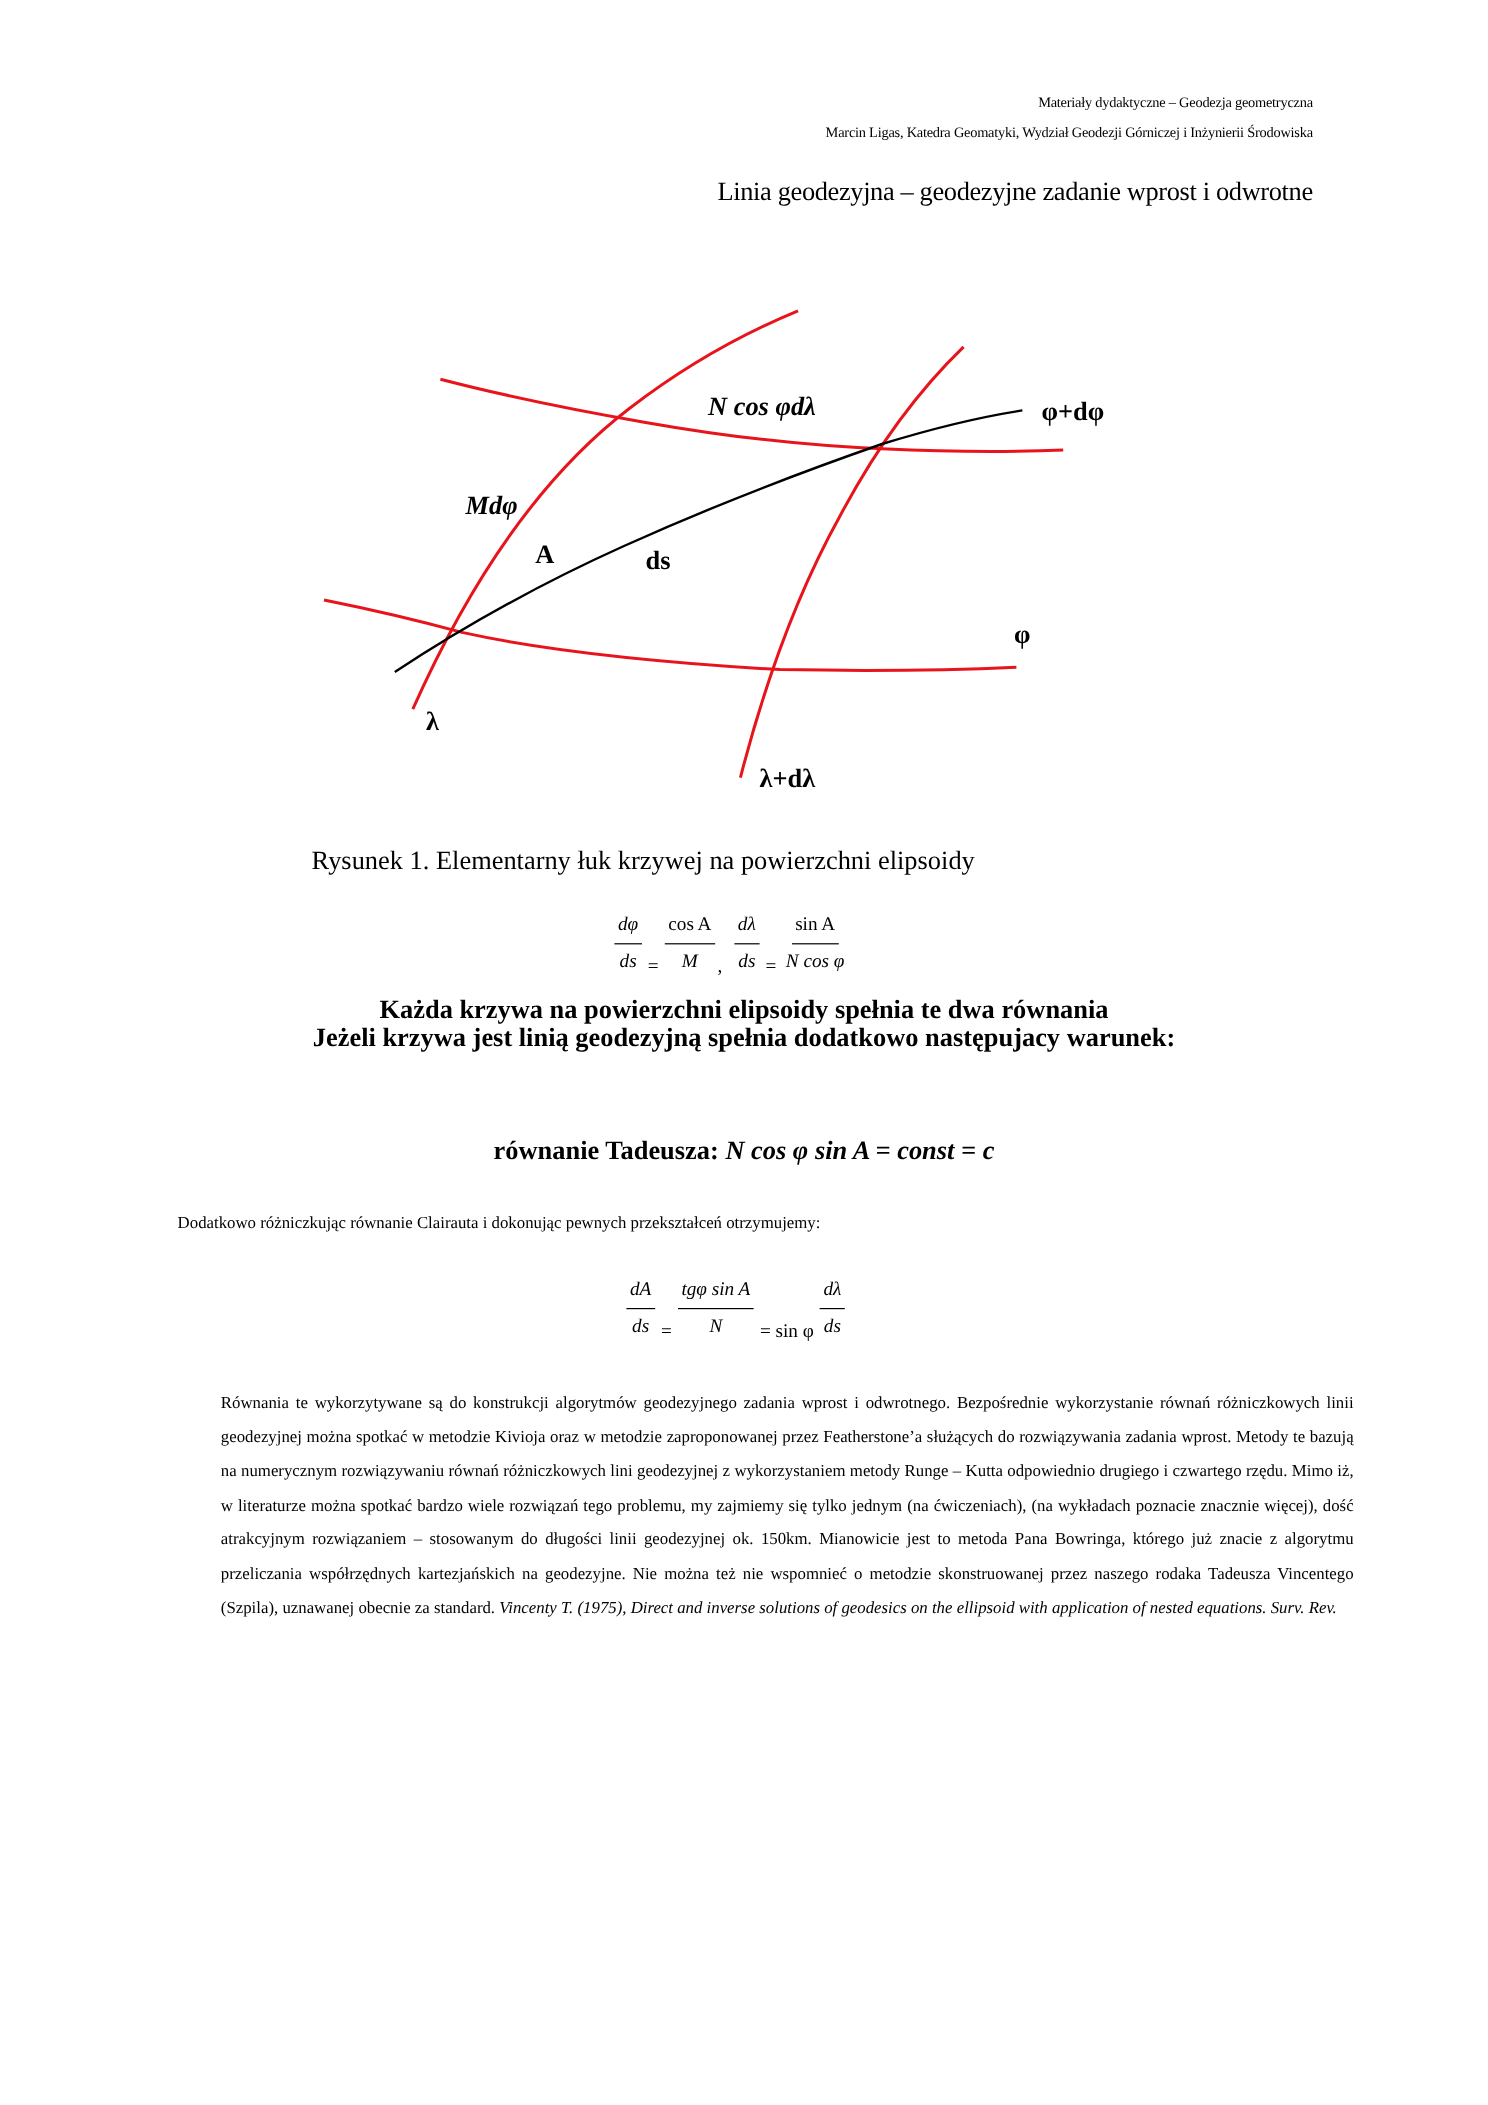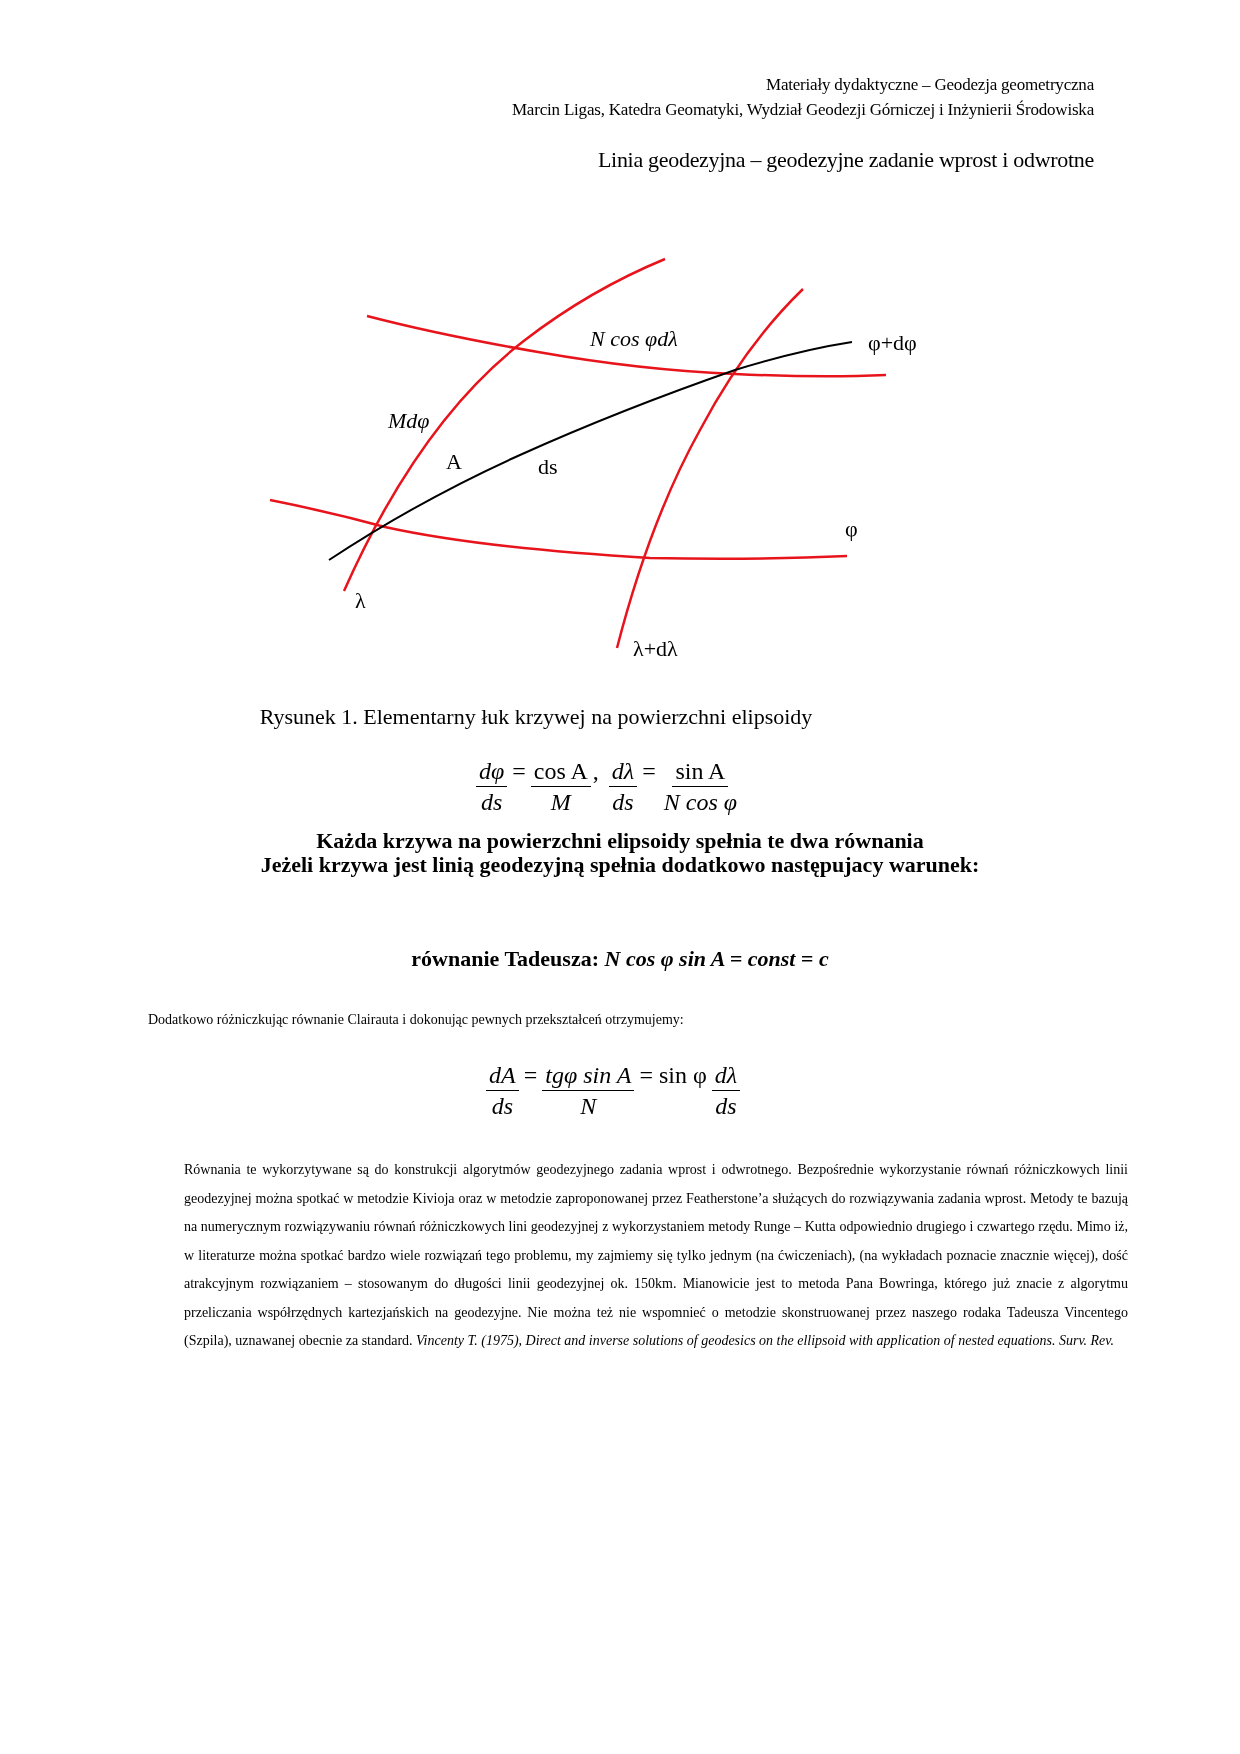--- a/index.html
+++ b/index.html
@@ -1,27 +1,27 @@
 <!DOCTYPE html>
 <html><head>
 <meta charset="utf-8">
 <style>
   html, body { margin:0; padding:0; background:#ffffff; }
   body { width:1240px; height:1754px; position:relative; overflow:hidden;
          font-family:"Liberation Serif", "DejaVu Serif", serif; color:#000; }
-  .hdr { position:absolute; right:146px; text-align:right; font-size:17px; line-height:22px; letter-spacing:-0.2px; }
+  .hdr { position:absolute; right:146px; text-align:right; font-size:12px; line-height:22px; letter-spacing:-0.2px; }
   .hdr1 { top:74px; }
   .hdr2 { top:99px; }
   .title { position:absolute; right:146px; top:147px; font-size:22px; font-weight:normal; letter-spacing:-0.3px; }
-  .figure { position:absolute; left:0; top:0; width:1088px; height:700px; pointer-events:none; }
+  .figure { position:absolute; left:0; top:0; width:1088px; height:700px; pointer-events:none;font-weight:bold; }
   .figure .lbl { position:absolute; font-size:22px; }
   .it { font-style:italic; }
   .caption { position:absolute; left:0; width:1072px; text-align:center; top:704px; font-size:22px; }
   .center-line { position:absolute; left:0; width:1240px; text-align:center; font-size:22px;font-weight:bold; }
-  .eq { position:absolute; font-size:24px; display:flex; align-items:flex-start; }
+  .eq { position:absolute; font-size:16px; display:flex; align-items:flex-end;margin-left:36px; }
   .frac { display:inline-flex; flex-direction:column; align-items:center; margin:0 2px; font-style:italic; }
   .frac .num { padding:0 3px 2px 3px; border-bottom:1.5px solid #000; line-height:26px; }
   .frac .den { padding:2px 3px 0 3px; line-height:26px; }
   .up { font-style:normal; }
   .op { margin:0 3px; }
   .para { position:absolute; left:148px; width:944px; font-size:14px; line-height:28.5px; text-align:justify; }
   .para .ref { font-style:italic; }
 </style>
 </head>
 <body>

